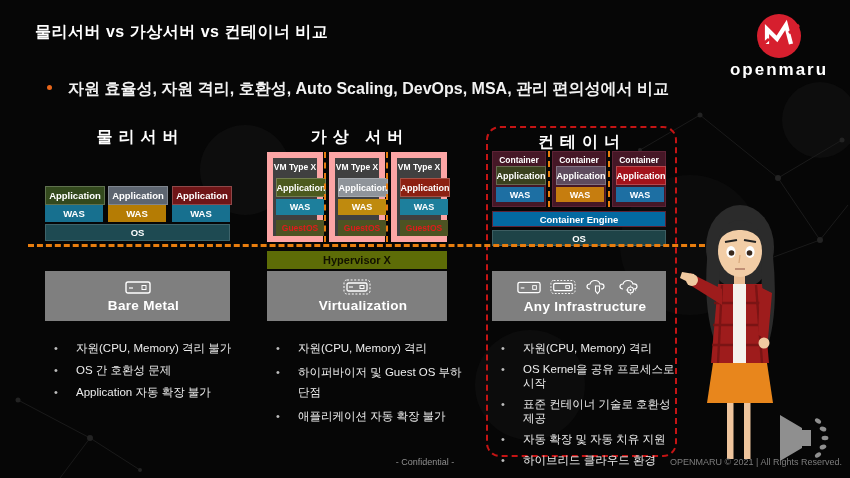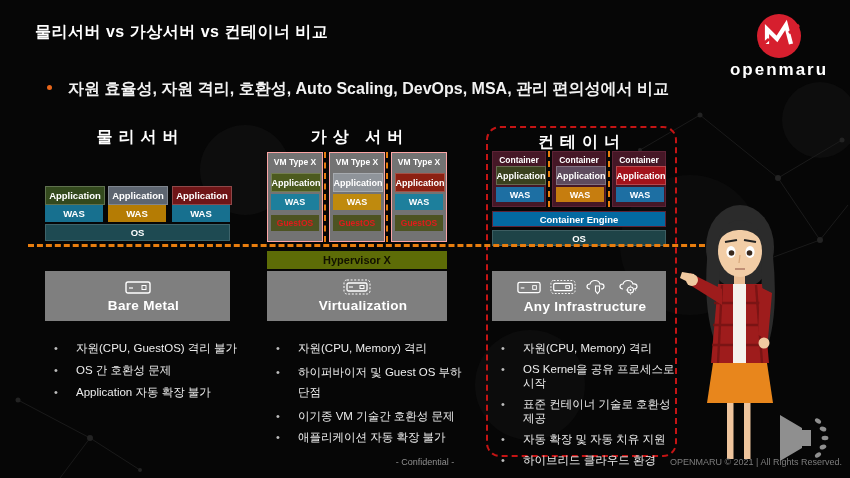--- a/index.html
+++ b/index.html
@@ -20,21 +20,21 @@
 
   .cell{position:absolute;display:flex;align-items:center;justify-content:center;
         font-weight:700;color:#fff;white-space:nowrap;}
   .app{font-size:9.5px;border:1px solid rgba(255,255,255,.22);}
   .was{font-size:9.5px;}
   .osbar{font-size:9.5px;background:#1e4a52;border:1px solid rgba(255,255,255,.14);}
 
   
   .pstack{left:45px;top:186px;width:185px;height:55px;}
   
-  .vmbox{position:absolute;width:56px;height:90px;background:#737373;border:1px solid #fca5a5;box-sizing:border-box;}
+  .vmbox{position:absolute;width:56px;height:90px;background:#404040;border:6px solid #fca5a5;box-sizing:border-box;}
   .vmtitle{position:absolute;left:0;top:4px;width:100%;text-align:center;font-size:8.5px;font-weight:700;color:#fff;}
   .vmcell{position:absolute;left:3px;width:48px;display:flex;align-items:center;justify-content:center;font-weight:700;color:#fff;}
   .vsep{position:absolute;width:0;border-left:2px dashed #e87d0e;}
   .hyper{left:267px;top:251px;width:180px;height:18px;background:#5d6c07;color:#121200;
          font-size:11px;font-weight:700;display:flex;align-items:center;justify-content:center;}
 
   
   .cborder{left:486px;top:126px;width:191px;height:331px;border:2px dashed #c41414;border-radius:14px;box-sizing:border-box;}
   .cbox{position:absolute;width:54px;height:56px;background:#451726;border:1px solid #5d2336;box-sizing:border-box;}
   .ctitle{position:absolute;left:0;top:3px;width:100%;text-align:center;font-size:8.5px;font-weight:700;color:#fff;}
@@ -217,29 +217,28 @@
         <path d="M5 10 Q2 10 2 7.5 Q2 5 5 5 Q6 1.5 10 1.5 Q14 1.5 15 5 Q19 4.5 19 7.5 Q19 10 16 10" fill="none" stroke="#fff" stroke-width="1.2"></path>
         <circle cx="12.5" cy="11" r="3" fill="none" stroke="#fff" stroke-width="1.1"></circle>
         <circle cx="12.5" cy="11" r="1" fill="#fff"></circle>
         <path d="M12.5 7.4 V6.4 M12.5 14.6 V15.6 M8.9 11 H7.9 M17.1 11 H18.1" stroke="#fff" stroke-width="1.1"></path>
       </svg>
     </div>
     <div class="lbl">Any Infrastructure</div>
   </div>
 
   <ul class="abs blist bl1">
-    <li style="margin-bottom:8px">자원(CPU, GuestOS) 격리 불가</li>
+    <li style="margin-bottom:8px">자원(CPU, Memory) 격리 불가</li>
     <li style="margin-bottom:8px">OS 간 호환성 문제</li>
     <li>Application 자동 확장 불가</li>
   </ul>
 
   <ul class="abs blist bl2">
     <li>자원(CPU, Memory) 격리</li>
     <li style="line-height:20px">하이퍼바이저 및 Guest OS 부하 단점</li>
-    <li>이기종 VM 기술간 호환성 문제</li>
     <li>애플리케이션 자동 확장 불가</li>
   </ul>
 
   <ul class="abs blist bl3">
     <li>자원(CPU, Memory) 격리</li>
     <li>OS Kernel을 공유 프로세스로 시작</li>
     <li>표준 컨테이너 기술로 호환성 제공</li>
     <li>자동 확장 및 자동 치유 지원</li>
     <li>하이브리드 클라우드 환경</li>
   </ul>

